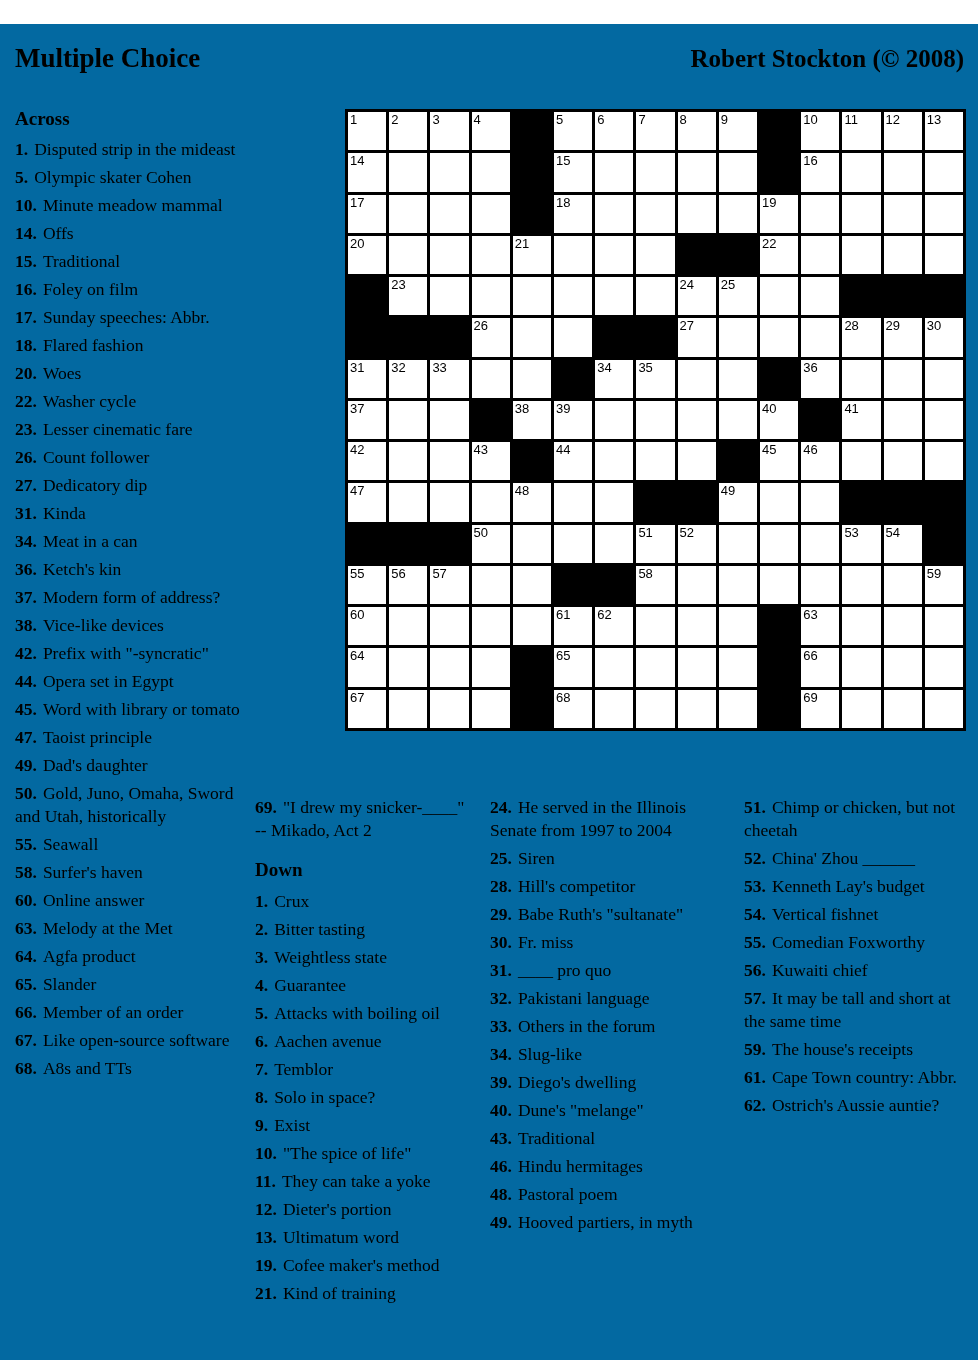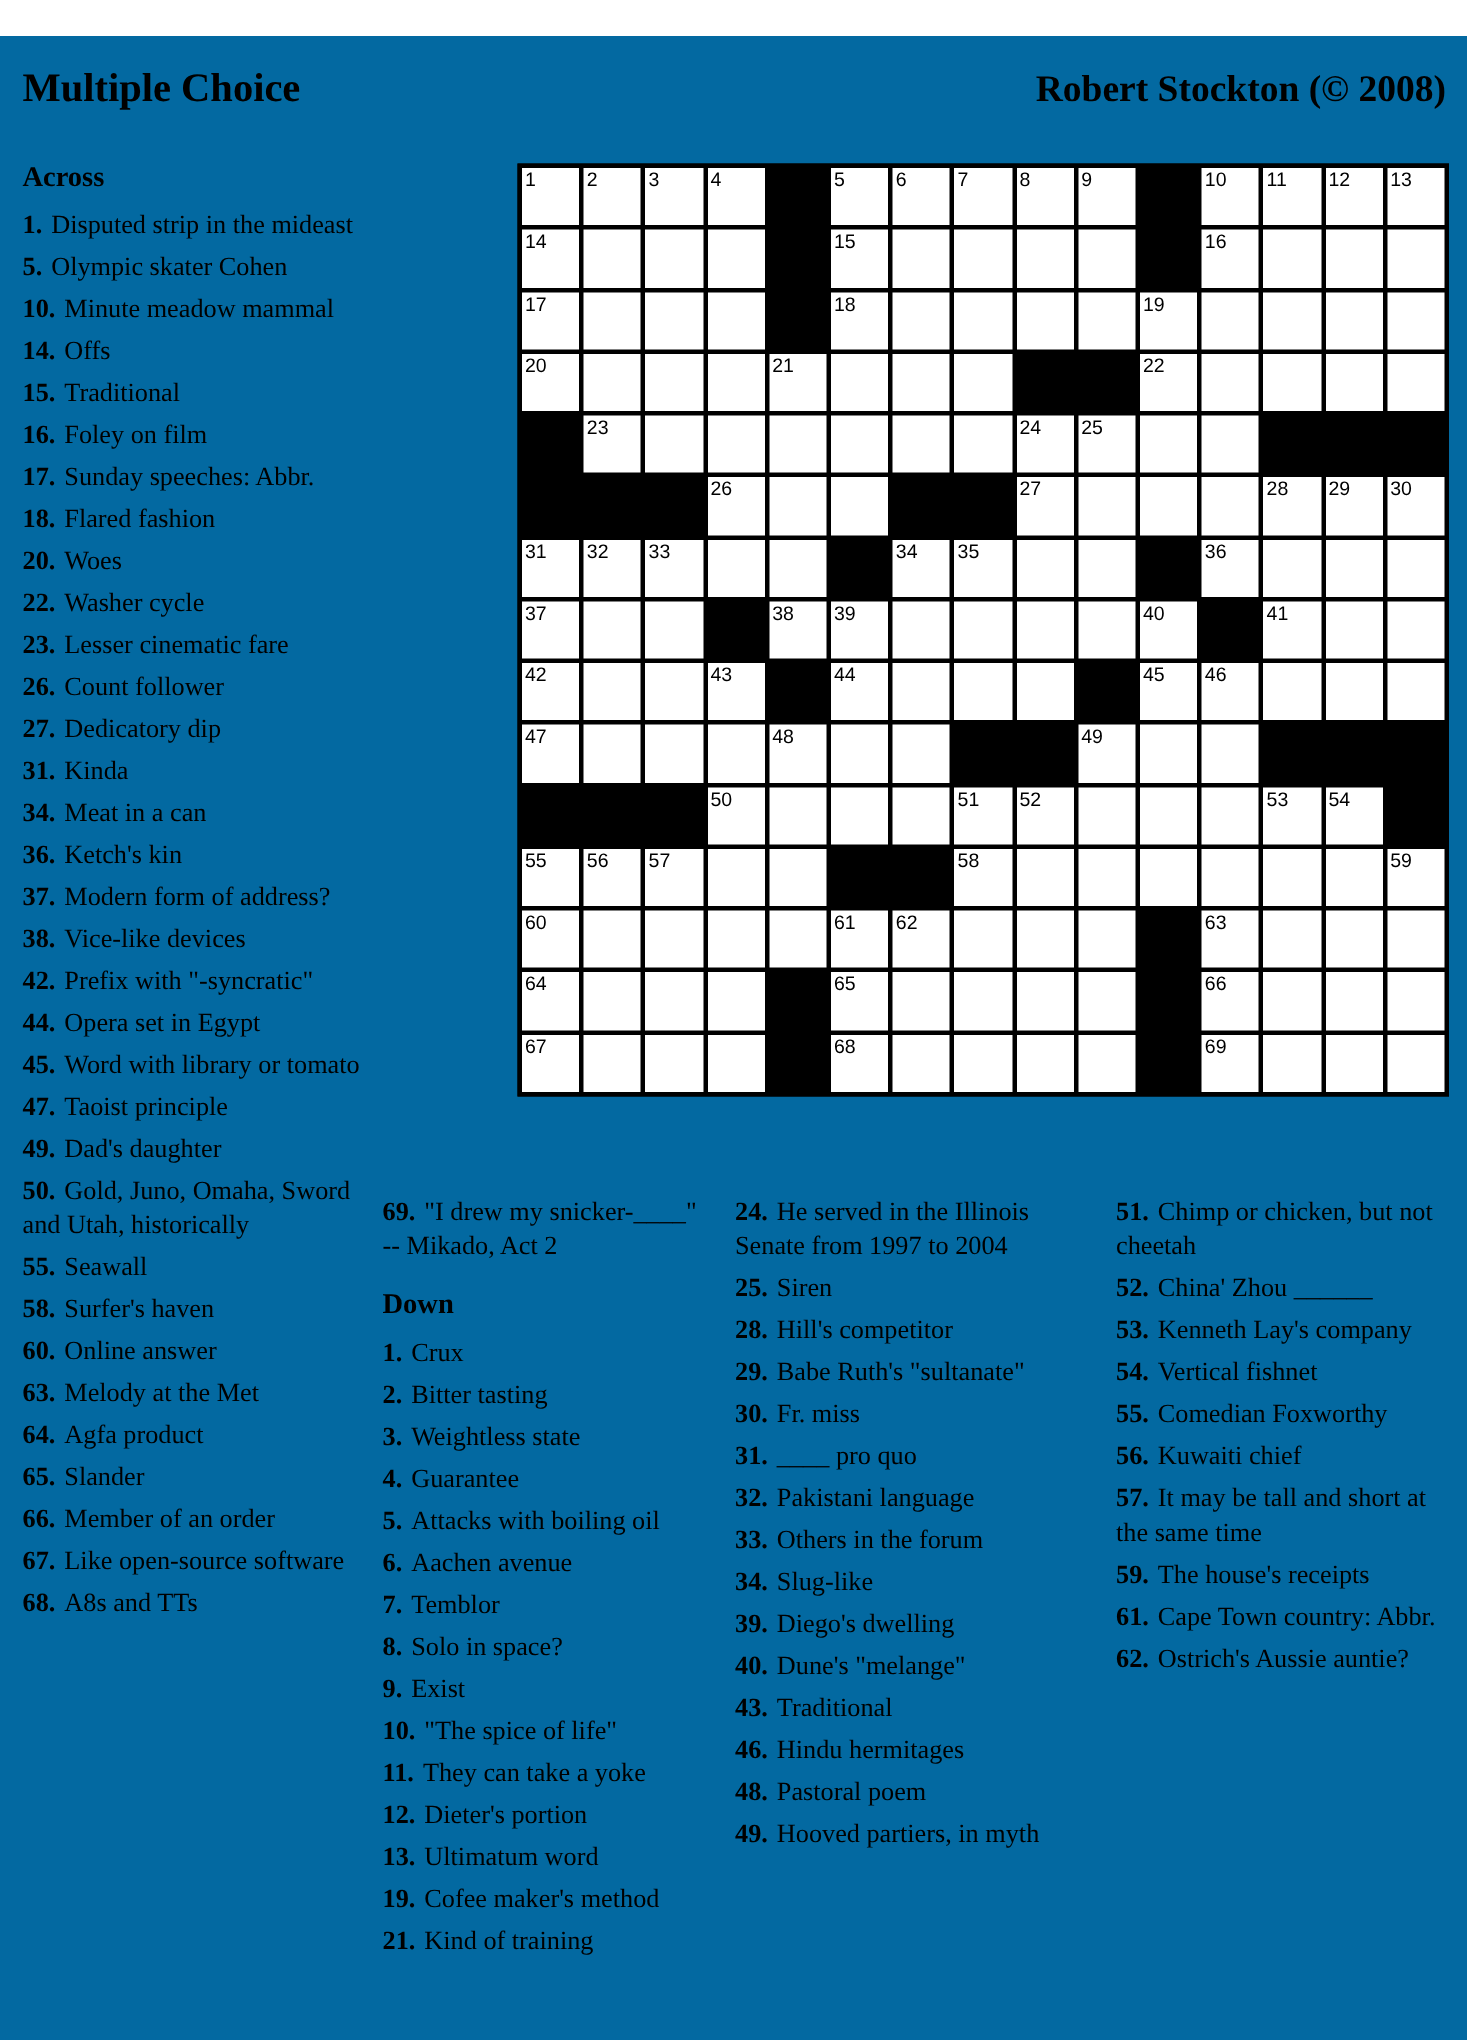--- a/index.html
+++ b/index.html
@@ -491,21 +491,21 @@
         <div class="clue"><span class="cnum">46</span><span class="ctext">Hindu hermitages</span></div>
         <div class="clue"><span class="cnum">48</span><span class="ctext">Pastoral poem</span></div>
         <div class="clue"><span class="cnum">49</span><span class="ctext">Hooved partiers, in myth</span></div>
       </div>
   </div>
 
   <div class="clue-col" id="col4">
     <div id="col4-down">
         <div class="clue"><span class="cnum">51</span><span class="ctext">Chimp or chicken, but not cheetah</span></div>
         <div class="clue"><span class="cnum">52</span><span class="ctext">China' Zhou ______</span></div>
-        <div class="clue"><span class="cnum">53</span><span class="ctext">Kenneth Lay's company</span></div>
+        <div class="clue"><span class="cnum">53</span><span class="ctext">Kenneth Lay's budget</span></div>
         <div class="clue"><span class="cnum">54</span><span class="ctext">Vertical fishnet</span></div>
         <div class="clue"><span class="cnum">55</span><span class="ctext">Comedian Foxworthy</span></div>
         <div class="clue"><span class="cnum">56</span><span class="ctext">Kuwaiti chief</span></div>
         <div class="clue"><span class="cnum">57</span><span class="ctext">It may be tall and short at the same time</span></div>
         <div class="clue"><span class="cnum">59</span><span class="ctext">The house's receipts</span></div>
         <div class="clue"><span class="cnum">61</span><span class="ctext">Cape Town country: Abbr.</span></div>
         <div class="clue"><span class="cnum">62</span><span class="ctext">Ostrich's Aussie auntie?</span></div>
       </div>
   </div>
 

